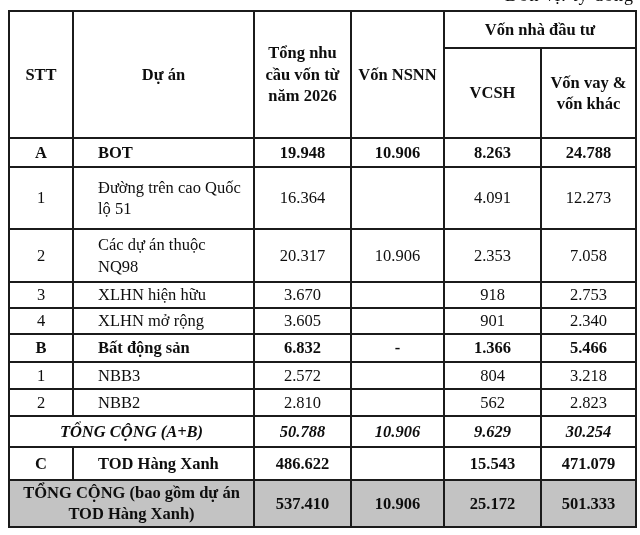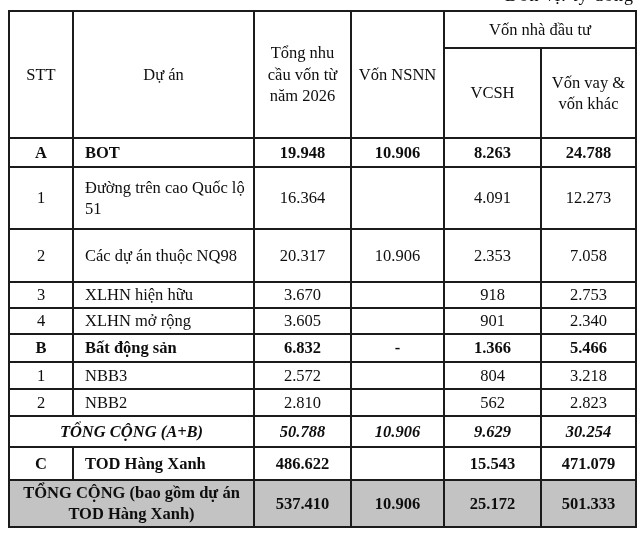--- a/index.html
+++ b/index.html
@@ -34,24 +34,24 @@
   }
   .fin th, .fin td {
     border: 2px solid #1b1b1b;
     font-size: 16.5px;
     line-height: 1.3;
     vertical-align: middle;
     text-align: center;
     padding: 1px 3px;
     overflow: hidden;
   }
-  .fin th { font-weight: normal; }
+  .fin th { font-weight: bold; }
   td.name {
     text-align: left;
-    padding-left: 11px;
+    padding-left: 24px;
     padding-right: 4px;
   }
   tr.bold td { font-weight: bold; }
   tr.shaded td { background: #c3c3c3; }
   td.spanlabel { text-align: center; padding-left: 6px; padding-right: 6px; }
   
   tr.hdr1 { height: 37px; }
   tr.hdr2 { height: 90px; }
   tr.r-a    { height: 29px; }
   tr.r-1    { height: 62px; }

